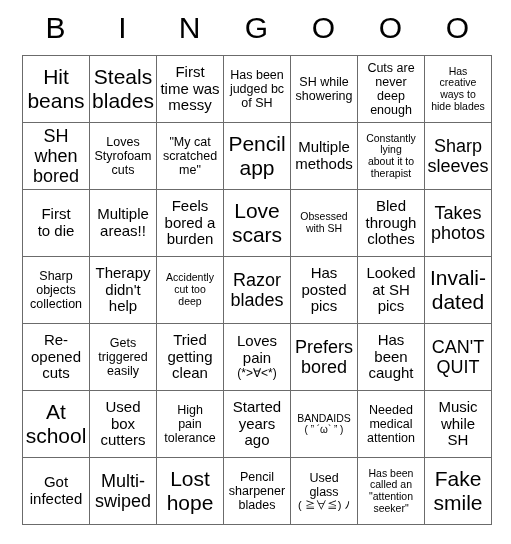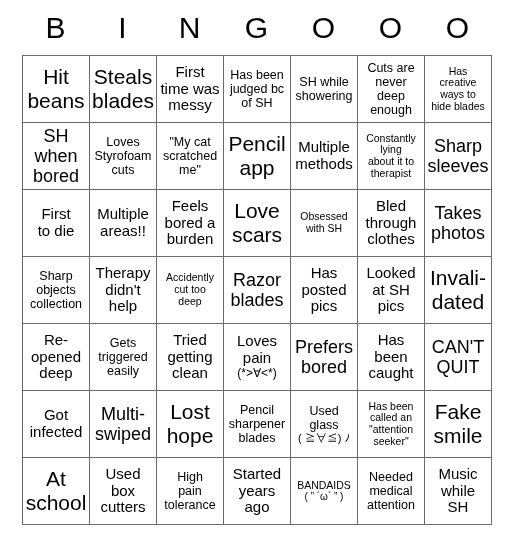--- a/index.html
+++ b/index.html
@@ -234,21 +234,21 @@
           </td>
           <td data-size="xl">
             <span class="cell-text">Invali-
 dated</span>
           </td>
         </tr>
         <tr>
           <td data-size="m">
             <span class="cell-text">Re-
 opened
-deep</span>
+cuts</span>
           </td>
           <td data-size="s">
             <span class="cell-text">Gets
 triggered
 easily</span>
           </td>
           <td data-size="m">
             <span class="cell-text">Tried
 getting
 clean</span>
@@ -263,20 +263,55 @@
 bored</span>
           </td>
           <td data-size="m">
             <span class="cell-text">Has
 been
 caught</span>
           </td>
           <td data-size="l">
             <span class="cell-text">CAN'T
 QUIT</span>
+          </td>
+        </tr>
+        <tr>
+          <td data-size="xl">
+            <span class="cell-text">At
+school</span>
+          </td>
+          <td data-size="m">
+            <span class="cell-text">Used
+box
+cutters</span>
+          </td>
+          <td data-size="s">
+            <span class="cell-text">High
+pain
+tolerance</span>
+          </td>
+          <td data-size="m">
+            <span class="cell-text">Started
+years
+ago</span>
+          </td>
+          <td data-size="xs">
+            <span class="cell-text">BANDAIDS</span>
+            <span class="kao">( ” ´ω` ” )</span>
+          </td>
+          <td data-size="s">
+            <span class="cell-text">Needed
+medical
+attention</span>
+          </td>
+          <td data-size="m">
+            <span class="cell-text">Music
+while
+SH</span>
           </td>
         </tr>
         <tr>
           <td data-size="m">
             <span class="cell-text">Got
 infected</span>
           </td>
           <td data-size="l">
             <span class="cell-text">Multi-
 swiped</span>
@@ -299,51 +334,16 @@
             <span class="cell-text">Has been
 called an
 "attention
 seeker"</span>
           </td>
           <td data-size="xl">
             <span class="cell-text">Fake
 smile</span>
           </td>
         </tr>
-        <tr>
-          <td data-size="xl">
-            <span class="cell-text">At
-school</span>
-          </td>
-          <td data-size="m">
-            <span class="cell-text">Used
-box
-cutters</span>
-          </td>
-          <td data-size="s">
-            <span class="cell-text">High
-pain
-tolerance</span>
-          </td>
-          <td data-size="m">
-            <span class="cell-text">Started
-years
-ago</span>
-          </td>
-          <td data-size="xs">
-            <span class="cell-text">BANDAIDS</span>
-            <span class="kao">( ” ´ω` ” )</span>
-          </td>
-          <td data-size="s">
-            <span class="cell-text">Needed
-medical
-attention</span>
-          </td>
-          <td data-size="m">
-            <span class="cell-text">Music
-while
-SH</span>
-          </td>
-        </tr>
       </tbody>
   </table>
 
 </div>
 
 </body></html>

